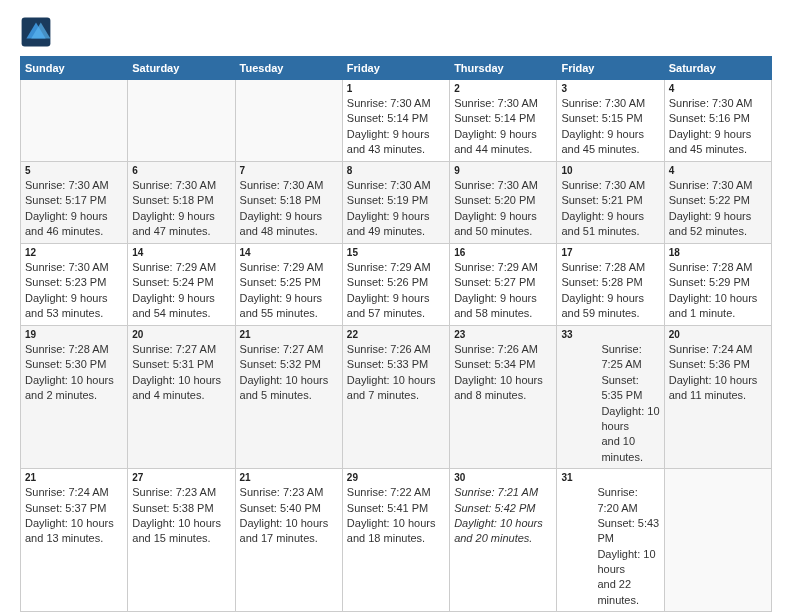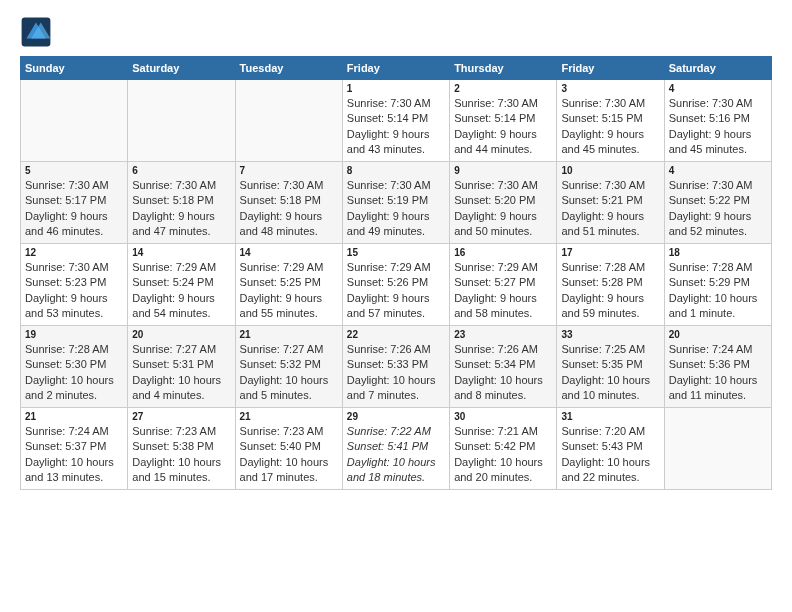--- a/index.html
+++ b/index.html
@@ -297,21 +297,21 @@
           </td>
           <td>
             <span class="day-num">23</span>
             <div class="day-info" style="white-space: pre-line;">Sunrise: 7:26 AM
 Sunset: 5:34 PM
 Daylight: 10 hours
 and 8 minutes.</div>
           </td>
           <td>
             <span class="day-num">33</span>
-            <div class="day-info" style="white-space: pre-line;">Sunrise: 7:25 AM
+            <div class="day-info" style="white-space: pre-line; margin-left: 40px;">Sunrise: 7:25 AM
 Sunset: 5:35 PM
 Daylight: 10 hours
 and 10 minutes.</div>
           </td>
           <td>
             <span class="day-num">20</span>
             <div class="day-info" style="white-space: pre-line;">Sunrise: 7:24 AM
 Sunset: 5:36 PM
 Daylight: 10 hours
 and 11 minutes.</div>
@@ -334,35 +334,35 @@
           </td>
           <td>
             <span class="day-num">21</span>
             <div class="day-info" style="white-space: pre-line;">Sunrise: 7:23 AM
 Sunset: 5:40 PM
 Daylight: 10 hours
 and 17 minutes.</div>
           </td>
           <td>
             <span class="day-num">29</span>
-            <div class="day-info" style="white-space: pre-line; font-style: italic;">Sunrise: 7:22 AM
+            <div class="day-info" style="white-space: pre-line;">Sunrise: 7:22 AM
 Sunset: 5:41 PM
 Daylight: 10 hours
 and 18 minutes.</div>
           </td>
           <td>
             <span class="day-num">30</span>
-            <div class="day-info" style="white-space: pre-line;">Sunrise: 7:21 AM
+            <div class="day-info" style="white-space: pre-line; font-style: italic;">Sunrise: 7:21 AM
 Sunset: 5:42 PM
 Daylight: 10 hours
 and 20 minutes.</div>
           </td>
           <td>
             <span class="day-num">31</span>
-            <div class="day-info" style="white-space: pre-line;">Sunrise: 7:20 AM
+            <div class="day-info" style="white-space: pre-line; margin-left: 36px;">Sunrise: 7:20 AM
 Sunset: 5:43 PM
 Daylight: 10 hours
 and 22 minutes.</div>
           </td>
           <td class="empty"></td>
         </tr>
       </tbody>
   </table>
 </div>
 

